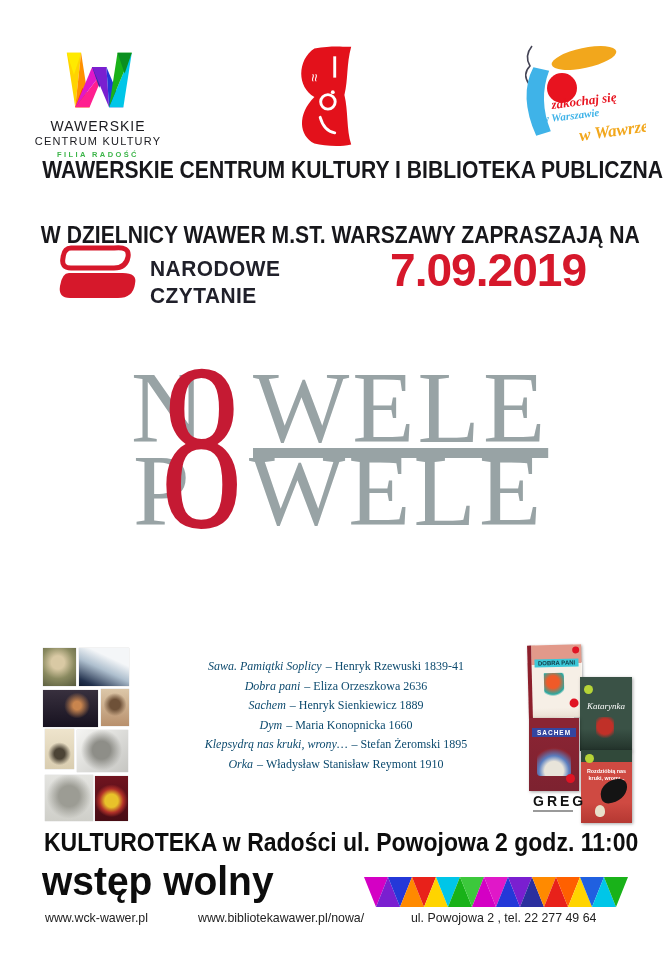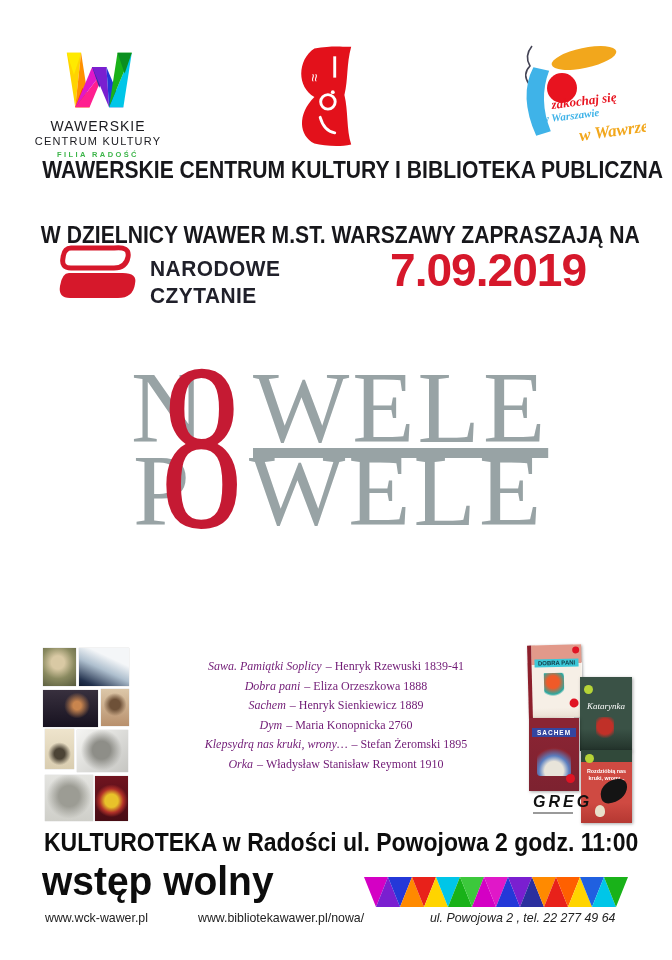--- a/index.html
+++ b/index.html
@@ -65,21 +65,21 @@
                  linear-gradient(135deg,#f4f4f2,#c6c6c2);}
   .t7{left:45px;top:775px;width:48px;height:46px;
       background:radial-gradient(circle at 50% 46%,#9c9c94 0 30%,rgba(0,0,0,0) 65%),
                  linear-gradient(180deg,#e4e4e0,#cfcfc9);}
   .t8{left:95px;top:776px;width:33px;height:45px;
       background:radial-gradient(circle at 50% 55%,#e8c22a 0 22%,#b03028 40%,rgba(0,0,0,0) 55%),
                  linear-gradient(180deg,#70141f,#480d15);}
 
   
   .book-list{left:0;top:657px;width:672px;text-align:center;font-family:"Liberation Serif","DejaVu Serif",serif;
-             font-size:12px;color:#701a75;}
+             font-size:12px;color:#0c4a6e;}
   .book-line{line-height:19.5px;white-space:nowrap;}
   .book-line .bt{font-style:italic;}
   .book-line .ba{margin-left:4px;}
   .book-line.small{font-size:10.6px;}
 
   
   .cover{position:absolute;box-shadow:1px 1px 3px rgba(0,0,0,.35);overflow:hidden;}
   .c-dobra{left:528px;top:645px;width:50px;height:73px;
            background:linear-gradient(180deg,#e2998a 0 26%,#f6efe6 26% 86%,#eadfd2);
            border-left:4px solid #8c1f2b;transform:rotate(-1.5deg);}
@@ -104,31 +104,31 @@
           background:linear-gradient(180deg,#31493a 0 16%,#cf4a42 16% 72%,#b53832);}
   .c-rozd .ttl{position:absolute;left:2px;right:2px;top:18px;color:#fff;font-size:5.4px;font-weight:bold;
           text-align:center;line-height:7px;}
   .c-rozd .crow{position:absolute;right:4px;top:30px;width:28px;height:22px;background:#141414;
           border-radius:65% 35% 70% 30%;transform:rotate(-14deg);}
   .c-rozd .skull{position:absolute;left:14px;bottom:6px;width:10px;height:12px;background:#e8e0ca;
           border-radius:50% 50% 42% 42%;}
   .lime-dot{position:absolute;width:9px;height:9px;border-radius:50%;background:#b6d437;}
   .red-dot{position:absolute;width:9px;height:9px;border-radius:50%;background:#e01424;}
   .greg{left:533px;top:793px;width:40px;text-align:center;}
-  .greg .gtxt{font-size:16px;font-weight:bold;letter-spacing:3px;color:#111;font-style:italic;}
+  .greg .gtxt{font-size:14px;font-weight:bold;letter-spacing:3px;color:#111;}
   .greg .gbar{height:2px;background:#9a9a9a;margin-top:1px;}
 
   
   .venue1{left:44px;top:828px;font-size:25px;font-weight:bold;color:#0d0d0d;white-space:nowrap;
           transform:scaleX(0.92);transform-origin:left top;}
   .venue2{left:42px;top:858px;font-size:41px;font-weight:bold;color:#0d0d0d;
           transform:scaleX(0.95);transform-origin:left top;}
   .band-svg{left:364px;top:877px;}
   .footer{top:910px;font-size:13px;color:#222;}
-  .f1{left:45px;} .f2{left:198px;} .f3{left:430px;font-style:italic;}
+  .f1{left:45px;} .f2{left:198px;} .f3{left:411px;}
   .footer-item{white-space:nowrap;transform:scaleX(0.95);transform-origin:left top;}
 </style>
 </head>
 <body>
 
 <div class="poster">
 
   <div class="abs wck-block">
     <svg class="wck-w" width="78" height="72" viewBox="0 0 120 100">
       <polygon points="12,8 34,8 25,92" fill="#ffd400"></polygon>
@@ -207,27 +207,27 @@
   <div class="tile t5"></div>
   <div class="tile t6"></div>
   <div class="tile t7"></div>
   <div class="tile t8"></div>
 
   <div class="abs book-list">
     <div class="book-line">
       <span class="bt">Sawa. Pamiątki Soplicy</span><span class="ba">– Henryk Rzewuski 1839-41</span>
     </div>
     <div class="book-line">
-      <span class="bt">Dobra pani</span><span class="ba">– Eliza Orzeszkowa 1888</span>
+      <span class="bt">Dobra pani</span><span class="ba">– Eliza Orzeszkowa 2636</span>
     </div>
     <div class="book-line">
       <span class="bt">Sachem</span><span class="ba">– Henryk Sienkiewicz 1889</span>
     </div>
     <div class="book-line">
-      <span class="bt">Dym</span><span class="ba">– Maria Konopnicka 2760</span>
+      <span class="bt">Dym</span><span class="ba">– Maria Konopnicka 1660</span>
     </div>
     <div class="book-line">
       <span class="bt">Klepsydrą nas kruki, wrony…</span><span class="ba">– Stefan Żeromski 1895</span>
     </div>
     <div class="book-line">
       <span class="bt">Orka</span><span class="ba">– Władysław Stanisław Reymont 1910</span>
     </div>
   </div>
 
   <div class="cover c-dobra">

